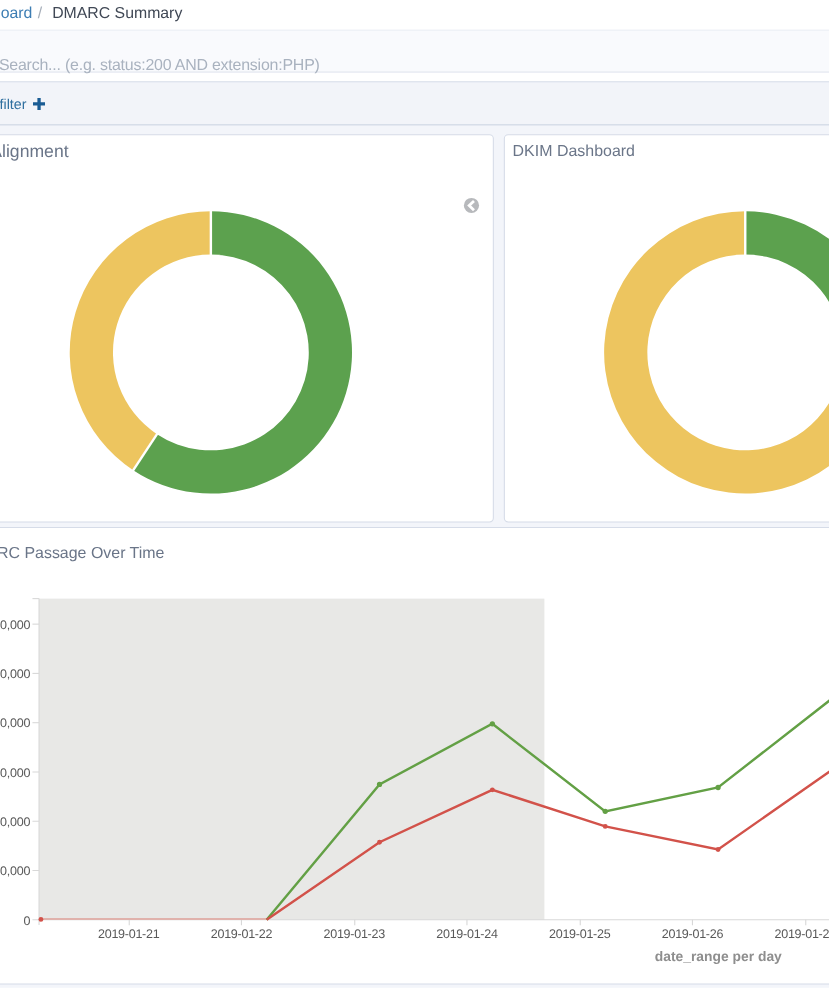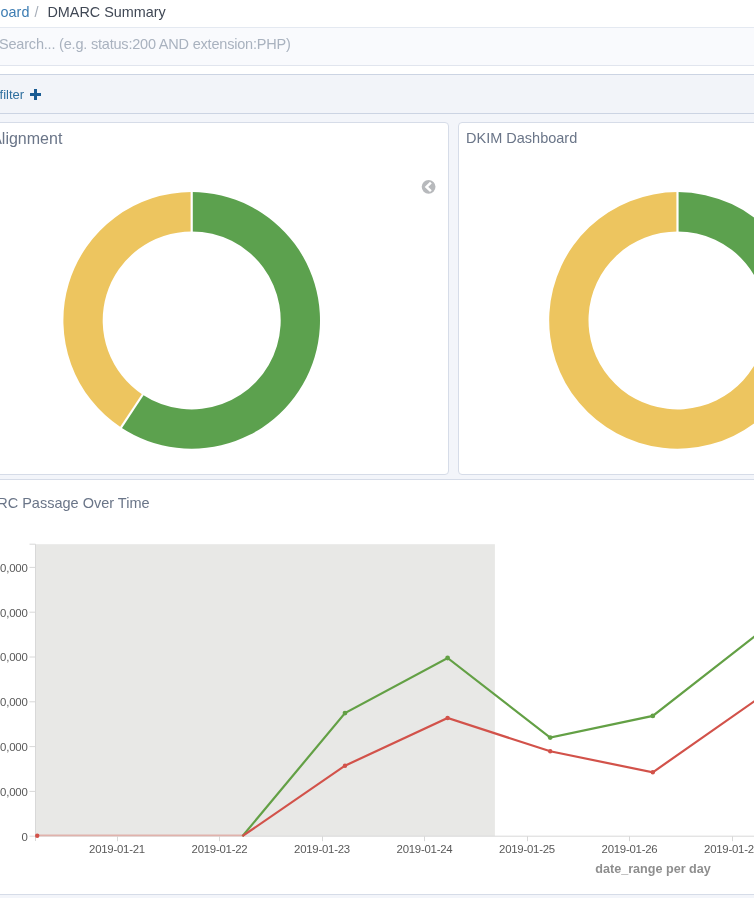--- a/index.html
+++ b/index.html
@@ -7,21 +7,21 @@
   #page{position:relative; width:754px; height:898px; overflow:hidden; background:#f3f5fa;}
   .abs{position:absolute;}
   
   #crumbbar{left:0; top:0; width:754px; height:27px; background:#fff; border-bottom:1px solid #e4e9f1;}
   #crumbs{left:-41px; top:4px; font-size:14.4px; white-space:nowrap; color:#9aa5b1;}
   #crumbs .lnk{color:#3d7db3;}
   #crumbs .sep{margin:0 9px 0 5px; color:#a6aeb9;}
   #crumbs .cur{color:#404855;margin-top:11px;}
   #searchsec{left:0; top:28px; width:754px; height:46px; background:#fff; border-bottom:1px solid #ccd4e3;}
   #searchinput{left:0; top:28px; width:754px; height:37px; background:#f9fafd; border-bottom:1px solid #e1e5ee;}
-  #placeholder{left:-1px; top:36px; font-size:14.5px; letter-spacing:-0.2px; color:#a9b2bf; white-space:nowrap;}
+  #placeholder{left:-1px; top:52px; font-size:14.5px; letter-spacing:-0.2px; color:#a9b2bf; white-space:nowrap;}
   #filterbar{left:0; top:75px; width:754px; height:38px; background:#f2f4f9; border-bottom:1px solid #ccd4e3;}
   #filtertext{left:-38px; top:87px; font-size:13px; color:#2f6f9f; white-space:nowrap;}
   
   .panel{background:#fff; border:1px solid #d6dce8; border-radius:4px; box-sizing:border-box;}
   #panel1{left:-20px; top:121.5px; width:469px; height:353px;}
   #panel2{left:457.5px; top:121.5px; width:500px; height:353px;}
   #panel3{left:-20px; top:479px; width:950px; height:416px;}
   .ptitle{font-size:16px; color:#6a7588; white-space:nowrap;}
   #title1{left:-43.5px; top:130px;}
   #title2{left:466px; top:130px; font-size:14.5px;}

